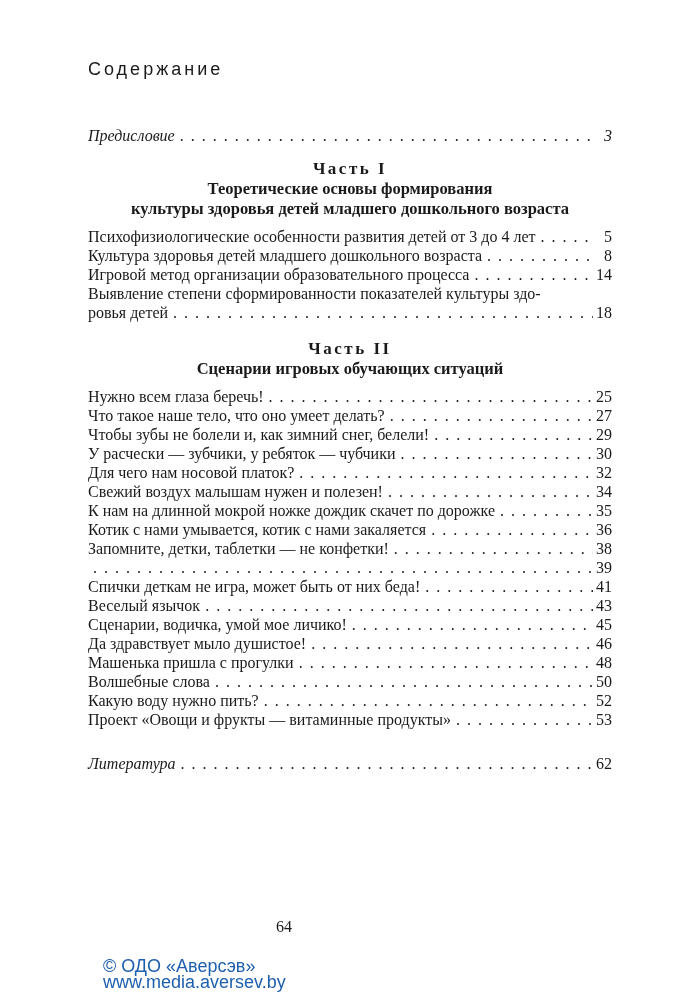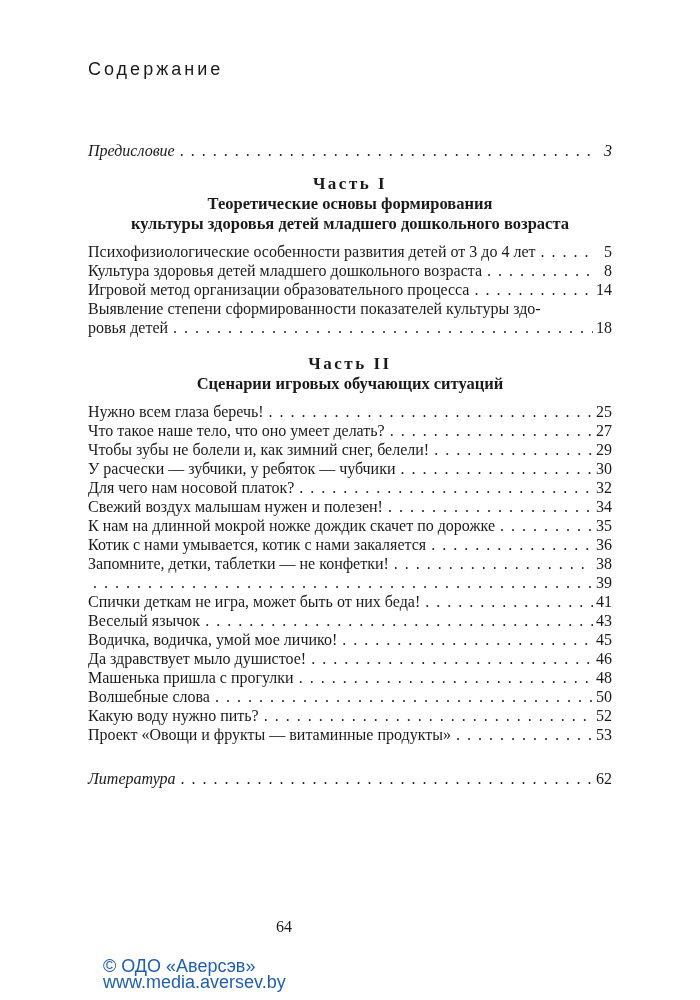--- a/index.html
+++ b/index.html
@@ -40,21 +40,21 @@
     overflow: hidden;
     white-space: nowrap;
     margin: 0 3px 0 5px;
   }
   .dots::after {
     content: ". . . . . . . . . . . . . . . . . . . . . . . . . . . . . . . . . . . . . . . . . . . . . . . . . . . . . . . . . . . . . . . . . . . . . . . . . . . .";
     letter-spacing: 1.5px;
   }
   .pageno { flex: 0 0 auto; text-align: right; min-width: 14px; }
 
-  .front-row { margin-top: 59px; }
+  .front-row { margin-top: 44px; }
 
   .part-heading { text-align: center; }
   .part-heading-1 { margin-top: 14px; }
   .part-heading-2 { margin-top: 17px; }
   .part-title {
     font-weight: bold;
     font-size: 17px;
     letter-spacing: 2.5px;
     line-height: 20px;
   }
@@ -192,21 +192,21 @@
       <span class="label">Спички деткам не игра, может быть от них беда!</span>
       <span class="dots"></span>
       <span class="pageno">41</span>
     </div>
     <div class="toc-row">
       <span class="label">Веселый язычок</span>
       <span class="dots"></span>
       <span class="pageno">43</span>
     </div>
     <div class="toc-row">
-      <span class="label">Водичка, водичка, умой мое личико!</span>
+      <span class="label">Сценарии, водичка, умой мое личико!</span>
       <span class="dots"></span>
       <span class="pageno">45</span>
     </div>
     <div class="toc-row">
       <span class="label">Да здравствует мыло душистое!</span>
       <span class="dots"></span>
       <span class="pageno">46</span>
     </div>
     <div class="toc-row">
       <span class="label">Машенька пришла с прогулки</span>

